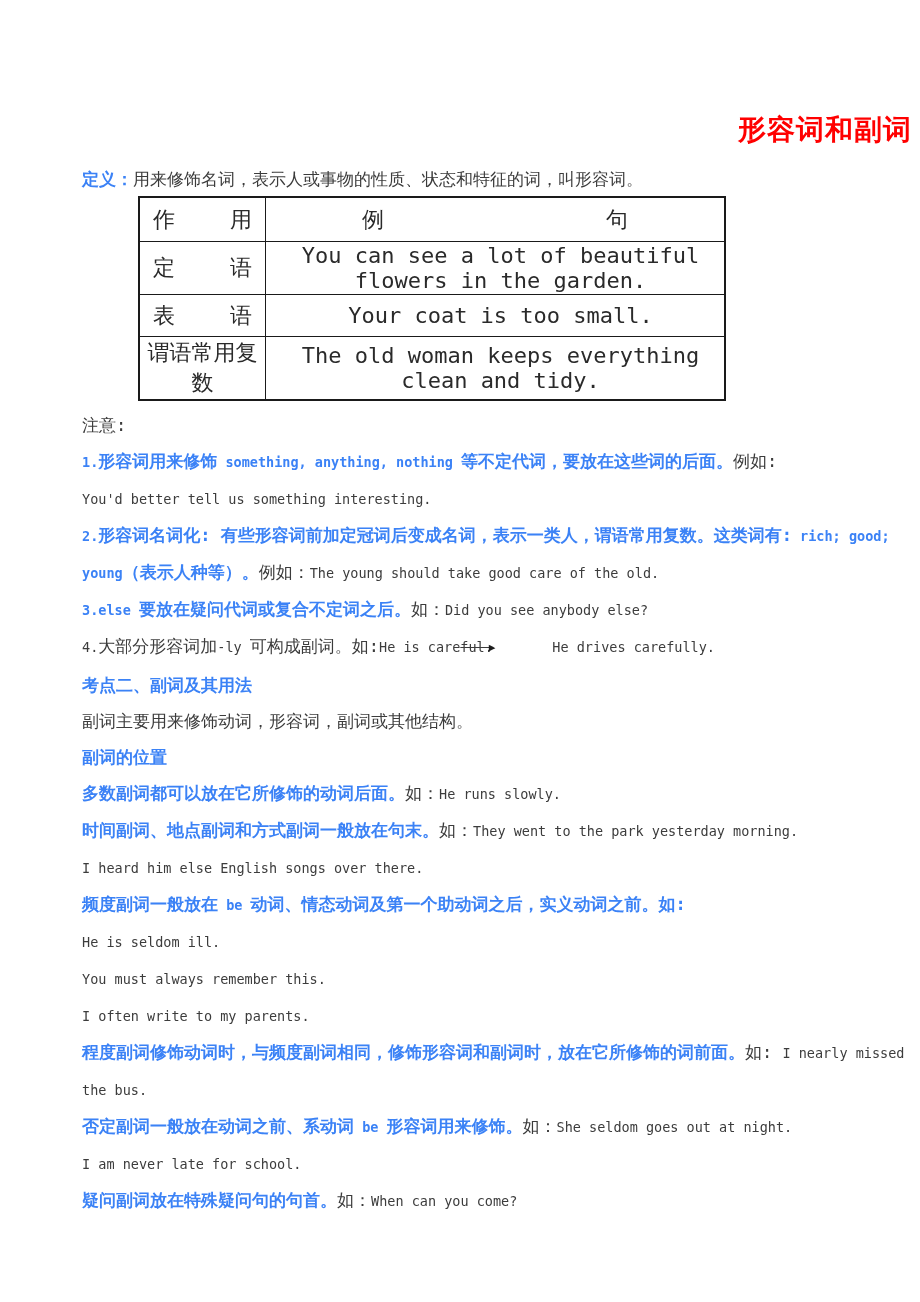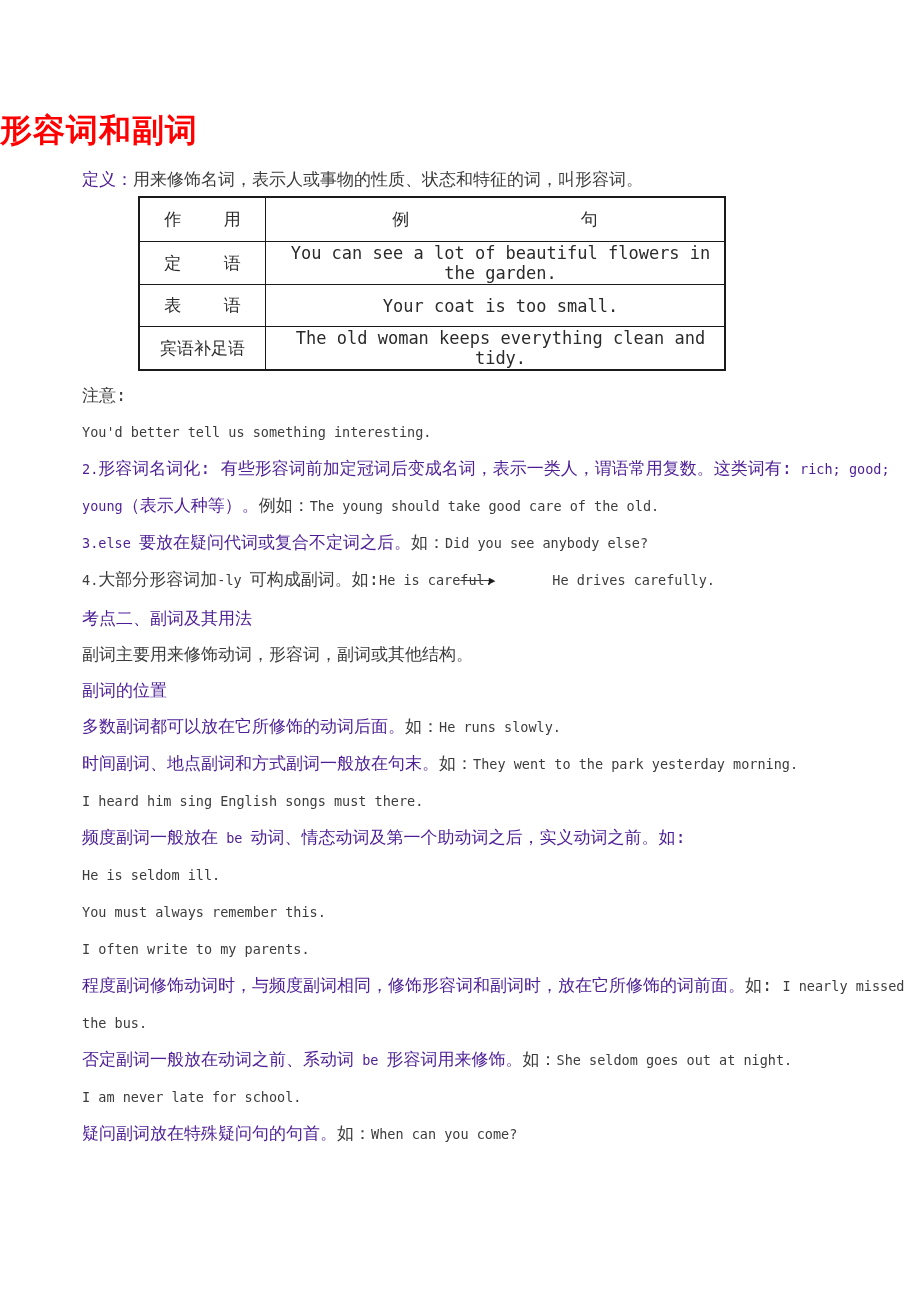--- a/index.html
+++ b/index.html
@@ -6,58 +6,58 @@
   .page {
     width: 920px;
     height: 1302px;
     background: #ffffff;
     overflow: hidden;
     position: relative;
     font-family: "DejaVu Sans Mono", "Liberation Mono", monospace;
     color: #3c3c3c;
   }
   .title {
-    margin: 110px 0 12px 0;
+    margin: 110px 8px 12px 0;
     line-height: 40px;
-    text-align: left;
-    font-size: 32px;
+    text-align: right;
+    font-size: 28px;
     font-weight: bold;
     letter-spacing: 1px;
   }
   .flow { padding: 0 14px 0 82px; }
   .line {
     margin: 0;
     line-height: 36px;
     font-size: 17px;
     white-space: pre-wrap;
     color: #3c3c3c;
   }
   .intro .line { line-height: 34px; }
   .seg { color: #3c3c3c; }
-  .seg.b { font-weight: normal; color: #4c1d95; margin-top: 24px; }
+  .seg.b { font-weight: bold; color: #3b82f6; margin-top: 24px; }
   .seg.en { font-size: 13.5px; }
   .seg.strike { text-decoration: line-through; }
   .seg.arrow {
     font-size: 11px;
     margin-left: -4px;
     position: relative;
     top: -1px;
     color: #1c1c1c;
   }
   table.usage-table {
     border-collapse: collapse;
     margin: 0 0 6px 56px;
     width: 588px;
     table-layout: fixed;
     border: 2px solid #1a1a1a;
   }
   table.usage-table th, table.usage-table td {
     border: 1.5px solid #1a1a1a;
     font-weight: normal;
-    font-size: 17px;
+    font-size: 22px;
     color: #2a2a2a;
   }
   table.usage-table th { height: 41px; }
   table.usage-table td { height: 39px; }
   .c1 { width: 123px; text-align: center; word-spacing: 1.9em; }
   th.c2 { text-align: center; word-spacing: 9.5em; }
   td.c2 {
     text-align: center;
     padding-left: 12px;
     font-size: 13.5px;
@@ -83,38 +83,39 @@
       <tbody id="table-body">
           <tr>
             <td class="c1">定 语</td>
             <td class="c2">You can see a lot of beautiful flowers in the garden.</td>
           </tr>
           <tr>
             <td class="c1">表 语</td>
             <td class="c2">Your coat is too small.</td>
           </tr>
           <tr>
-            <td class="c1">宾语补足语</td>
+            <td class="c1">谓语常用复数</td>
             <td class="c2">The old woman keeps everything clean and tidy.</td>
           </tr>
         </tbody>
     </table>
     <div id="body-lines">
         <p class="line"><span class="seg">注意:</span></p>
+        <p class="line"><span class="seg b en">1.</span><span class="seg b">形容词用来修饰</span><span class="seg b en"> something, anything, nothing </span><span class="seg b">等不定代词，要放在这些词的后面。</span><span class="seg">例如:</span></p>
         <p class="line"><span class="seg en">You'd better tell us something interesting.</span></p>
         <p class="line"><span class="seg b en">2.</span><span class="seg b">形容词名词化: 有些形容词前加定冠词后变成名词，表示一类人，谓语常用复数。这类词有:</span><span class="seg b en"> rich; good;</span></p>
         <p class="line"><span class="seg b en">young</span><span class="seg b">（表示人种等）。</span><span class="seg">例如：</span><span class="seg en">The young should take good care of the old.</span></p>
         <p class="line"><span class="seg b en">3.else </span><span class="seg b">要放在疑问代词或复合不定词之后。</span><span class="seg">如：</span><span class="seg en">Did you see anybody else?</span></p>
         <p class="line"><span class="seg en">4.</span><span class="seg">大部分形容词加</span><span class="seg en">-ly </span><span class="seg">可构成副词。</span><span class="seg">如:</span><span class="seg en">He is care</span><span class="seg en strike">ful.</span><span class="seg arrow">▶</span><span class="seg en">       </span><span class="seg en">He drives carefully.</span></p>
         <p class="line"><span class="seg b">考点二、副词及其用法</span></p>
         <p class="line"><span class="seg">副词主要用来修饰动词，形容词，副词或其他结构。</span></p>
         <p class="line"><span class="seg b">副词的位置</span></p>
         <p class="line"><span class="seg b">多数副词都可以放在它所修饰的动词后面。</span><span class="seg">如：</span><span class="seg en">He runs slowly.</span></p>
         <p class="line"><span class="seg b">时间副词、地点副词和方式副词一般放在句末。</span><span class="seg">如：</span><span class="seg en">They went to the park yesterday morning.</span></p>
-        <p class="line"><span class="seg en">I heard him sing English songs must there.</span></p>
+        <p class="line"><span class="seg en">I heard him else English songs over there.</span></p>
         <p class="line"><span class="seg b">频度副词一般放在</span><span class="seg b en"> be </span><span class="seg b">动词、情态动词及第一个助动词之后，实义动词之前。</span><span class="seg b">如:</span></p>
         <p class="line"><span class="seg en">He is seldom ill.</span></p>
         <p class="line"><span class="seg en">You must always remember this.</span></p>
         <p class="line"><span class="seg en">I often write to my parents.</span></p>
         <p class="line"><span class="seg b">程度副词修饰动词时，与频度副词相同，修饰形容词和副词时，放在它所修饰的词前面。</span><span class="seg">如: </span><span class="seg en">I nearly missed</span></p>
         <p class="line"><span class="seg en">the bus.</span></p>
         <p class="line"><span class="seg b">否定副词一般放在动词之前、系动词</span><span class="seg b en"> be </span><span class="seg b">形容词用来修饰。</span><span class="seg">如：</span><span class="seg en">She seldom goes out at night.</span></p>
         <p class="line"><span class="seg en">I am never late for school.</span></p>
         <p class="line"><span class="seg b">疑问副词放在特殊疑问句的句首。</span><span class="seg">如：</span><span class="seg en">When can you come?</span></p>
       </div>

